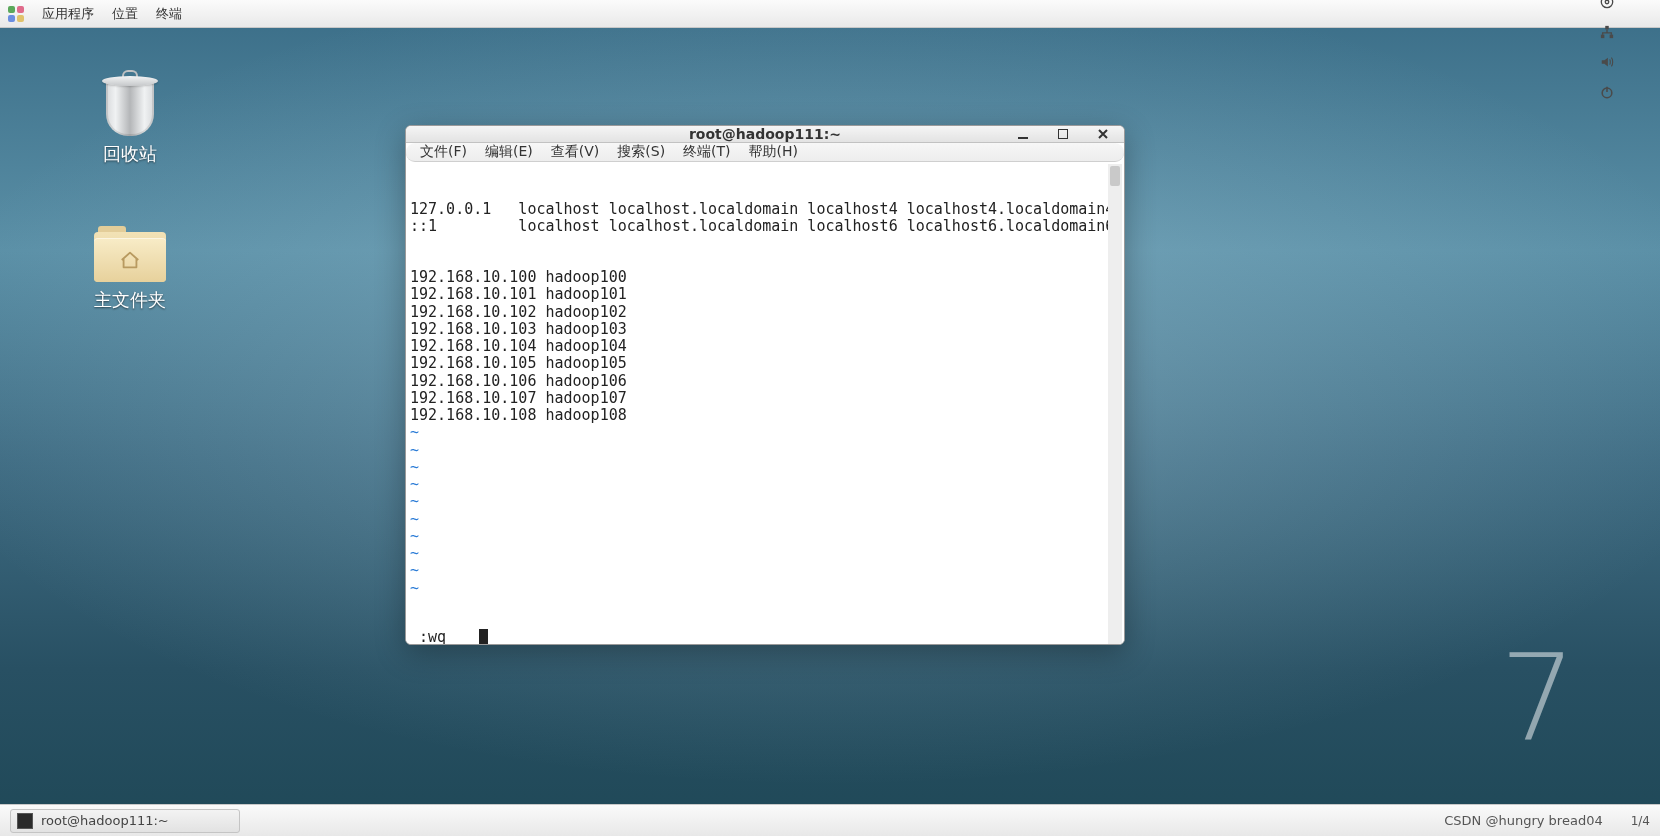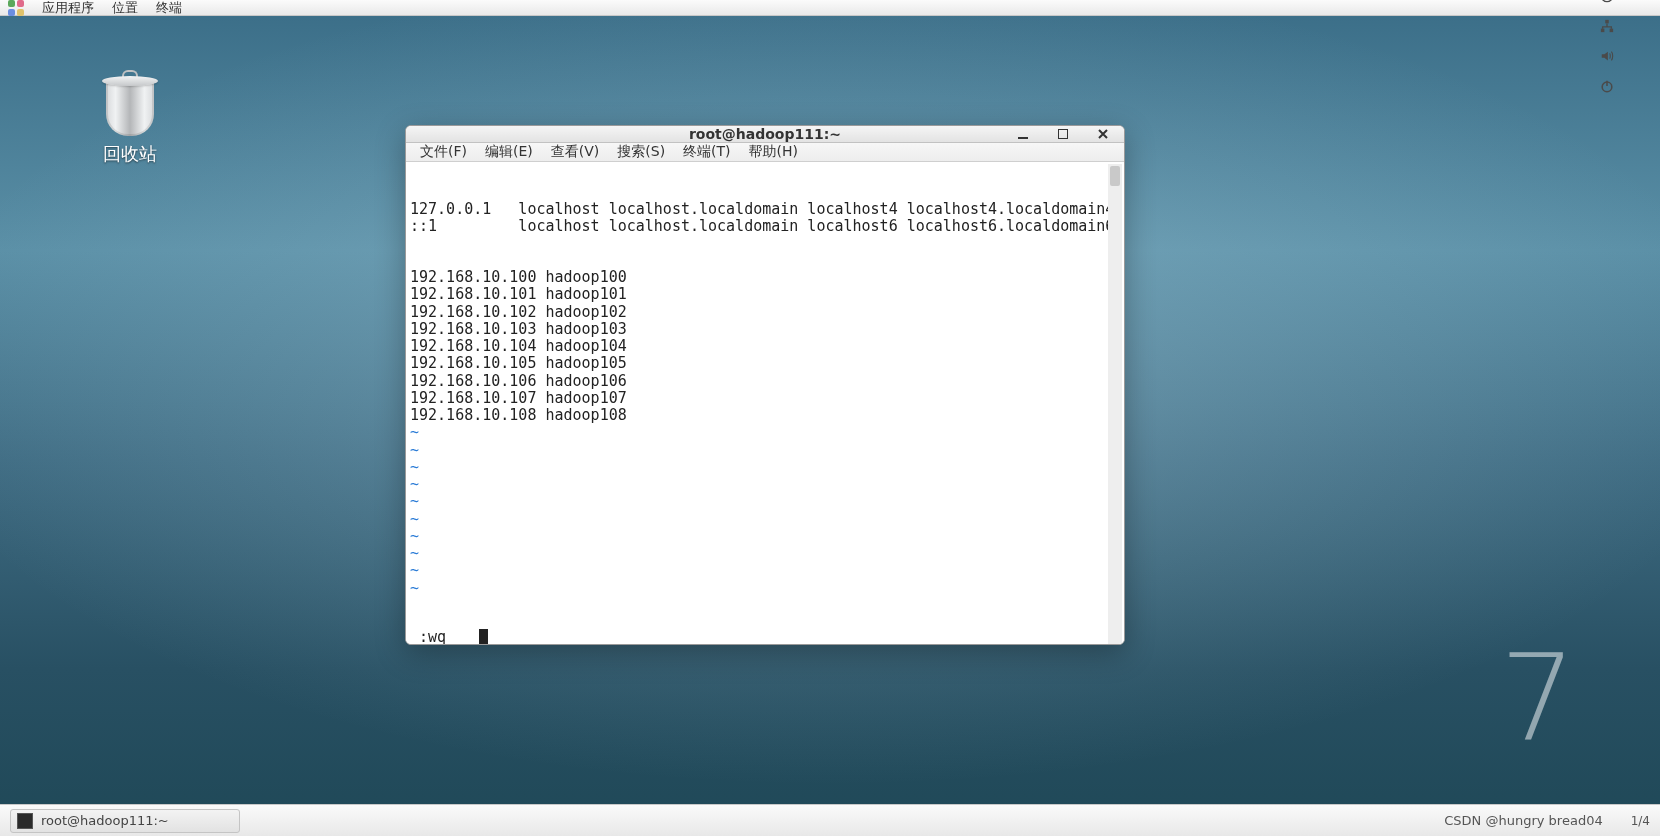--- a/index.html
+++ b/index.html
@@ -9,21 +9,21 @@
   
   .desktop {
     position: absolute; inset: 0;
     background:
       radial-gradient(ellipse 80% 70% at 50% 45%, rgba(180,215,230,0.35), rgba(0,0,0,0) 70%),
       linear-gradient(180deg, #3a6d87 0%, #5a8fa6 30%, #3f6c83 55%, #285063 80%, #1f4857 100%);
   }
 
   
   .topbar {
-    position: absolute; top: 0; left: 0; right: 0; height: 16px;
+    position: absolute; top: 0; left: 0; right: 0; height: 28px;
     background: linear-gradient(#fbfbfb, #e9e9e9);
     border-bottom: 1px solid #c8c8c8;
     display: flex; align-items: center; justify-content: space-between;
     font-size: 13px; color: #333;
     padding: 0 8px;
   }
   .topbar .left { display: flex; align-items: center; gap: 18px; }
   .topbar .right { display: flex; align-items: center; gap: 16px; flex-direction: column; }
   .topbar .menuitem { cursor: default; }
   .emoji-icon { width: 16px; height: 16px; border-radius: 50%; background: radial-gradient(circle at 35% 35%, #ffd36b, #e48b12 70%, #9c5600); border: 1px solid #a26100; display:inline-block; }
@@ -62,21 +62,21 @@
   .titlebar {
     height:34px; background:linear-gradient(#f5f5f5,#e3e3e3); border-bottom:1px solid #c2c2c2;
     display:flex; align-items:center; justify-content:center; position:relative; font-weight:bold; font-size:14px; color:#333;
   }
   .title-controls { position:absolute; right:8px; top:0; bottom:0; display:flex; align-items:center; gap:14px; }
   .title-btn { width:26px; height:26px; display:flex; align-items:center; justify-content:center; border-radius:3px; color:#333; }
   .sq { width:10px; height:10px; border:1.5px solid #333; }
 
   .menubar {
     height:30px; background:linear-gradient(#f7f7f7,#ededed); border-bottom:1px solid #cfcfcf;
-    display:flex; align-items:center; gap:18px; padding:0 14px; font-size:14px; color:#333;
+    display:flex; align-items:center; gap:18px; padding:0 14px; font-size:14px; color:#333;border-radius:9px;
   }
   .menubar span { cursor:default; }
 
   .term {
     flex:1; background:#fff; padding:4px 6px 4px 4px;
     font-family:"DejaVu Sans Mono","Liberation Mono",monospace; font-size:15px; line-height:1.15; color:#222;
     position:relative; white-space:pre;
   }
   .term .line { min-height:17px; }
   .tilde { color:#2a7bd6; }
@@ -151,20 +151,32 @@
 </div>
 
 <div class="deskicons">
   <div class="deskicon">
     <div class="trash">
       <div class="trash-handle"></div>
       <div class="trash-body"></div>
       <div class="trash-lid"></div>
     </div>
     <span>回收站</span>
+  </div>
+  <div class="deskicon">
+    <div class="folder">
+      <div class="folder-tab"></div>
+      <div class="folder-back"></div>
+      <div class="folder-front">
+        <svg class="home-glyph" viewBox="0 0 24 20">
+          <path d="M3 10 L12 2 L21 10 M5 9v9h14V9" fill="none" stroke="#b89a60" stroke-width="2" stroke-linejoin="round"></path>
+        </svg>
+      </div>
+    </div>
+    <span>主文件夹</span>
   </div>
 </div>
 
 <div class="window">
   <div class="titlebar">
     <span>root@hadoop111:~</span>
     <div class="title-controls">
       <div class="title-btn">
         <svg width="12" height="12" viewBox="0 0 12 12">
             <rect x="1" y="9" width="10" height="2" fill="#333"></rect>

